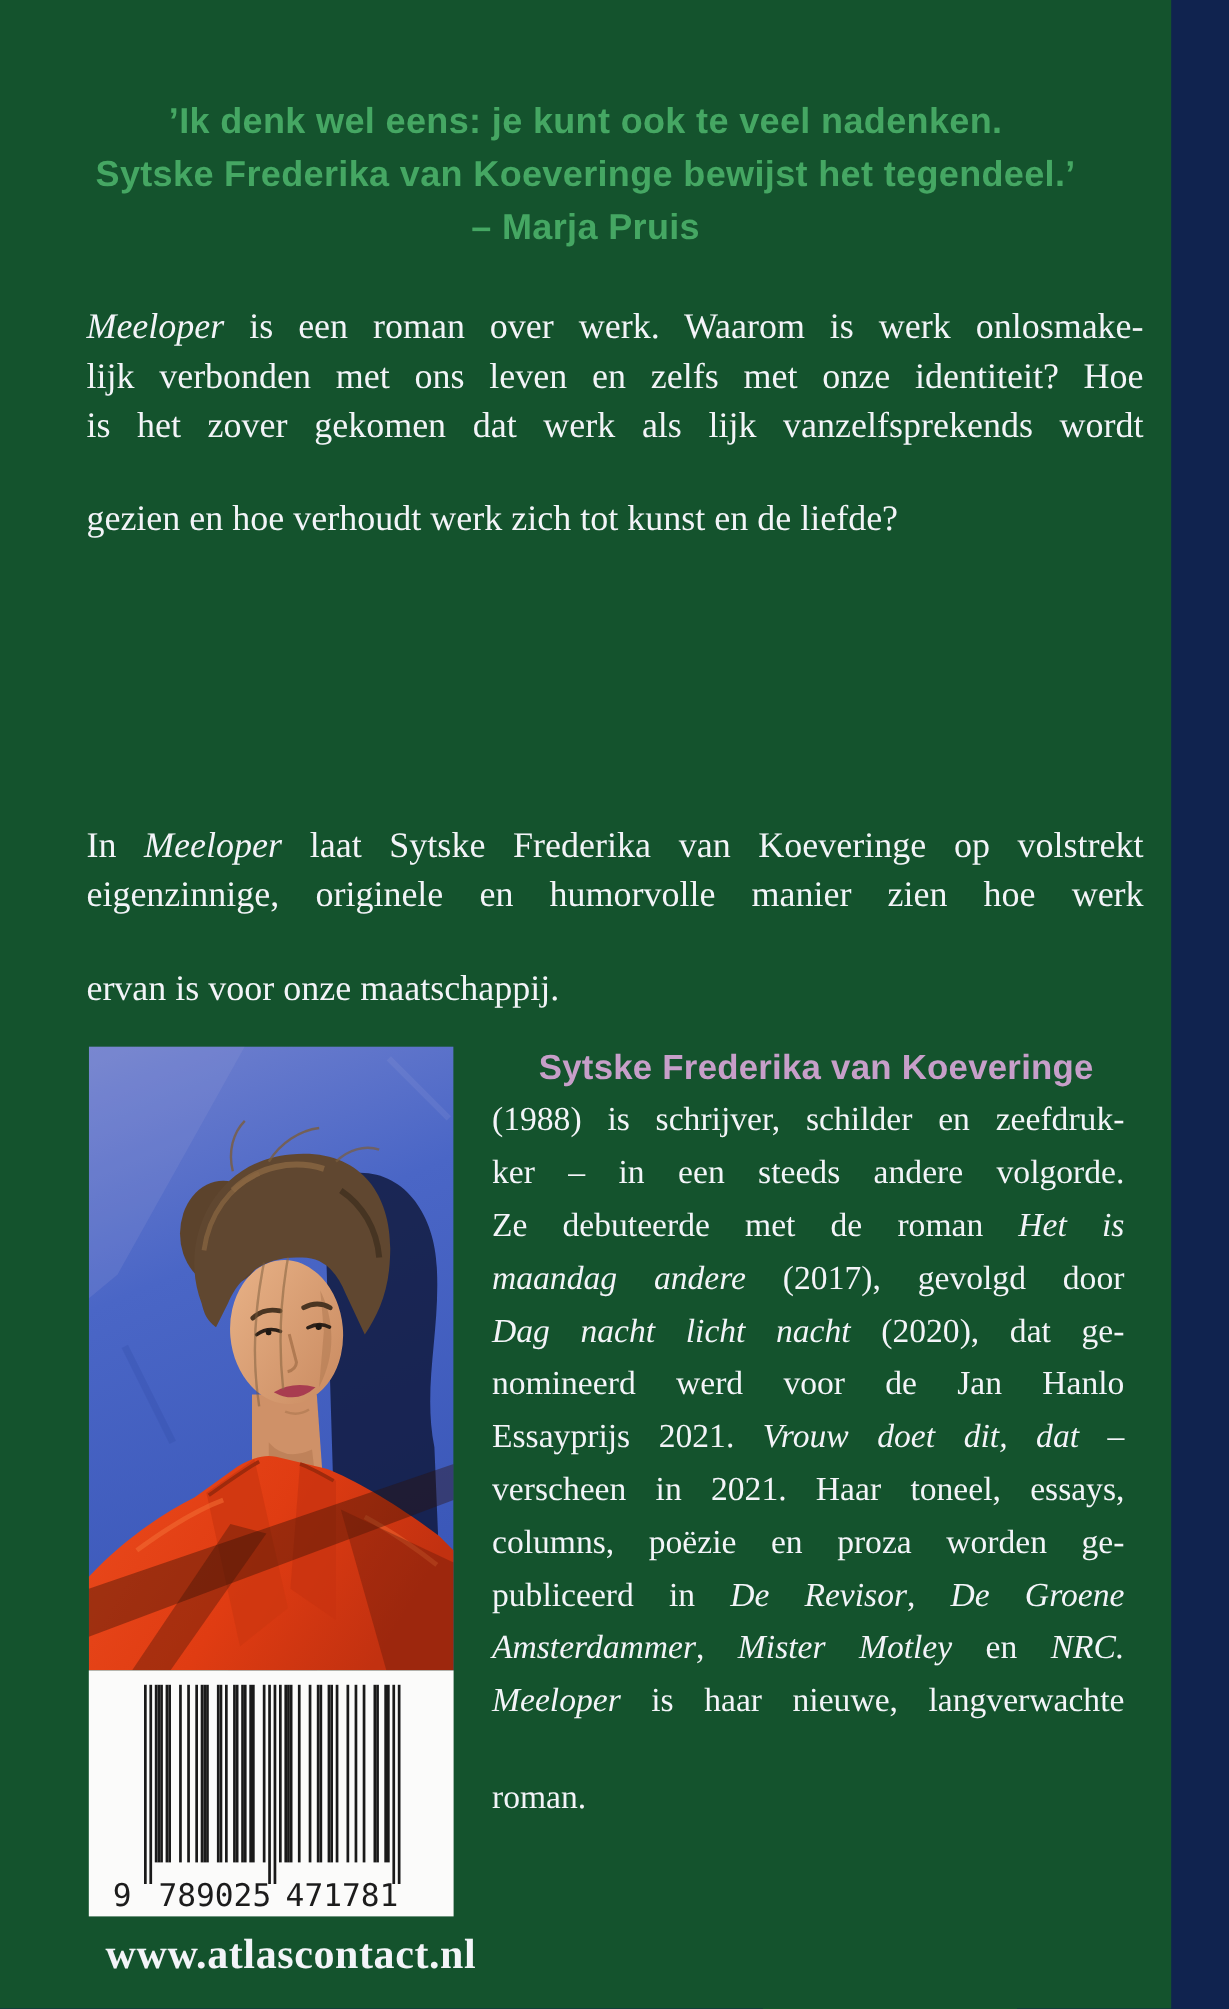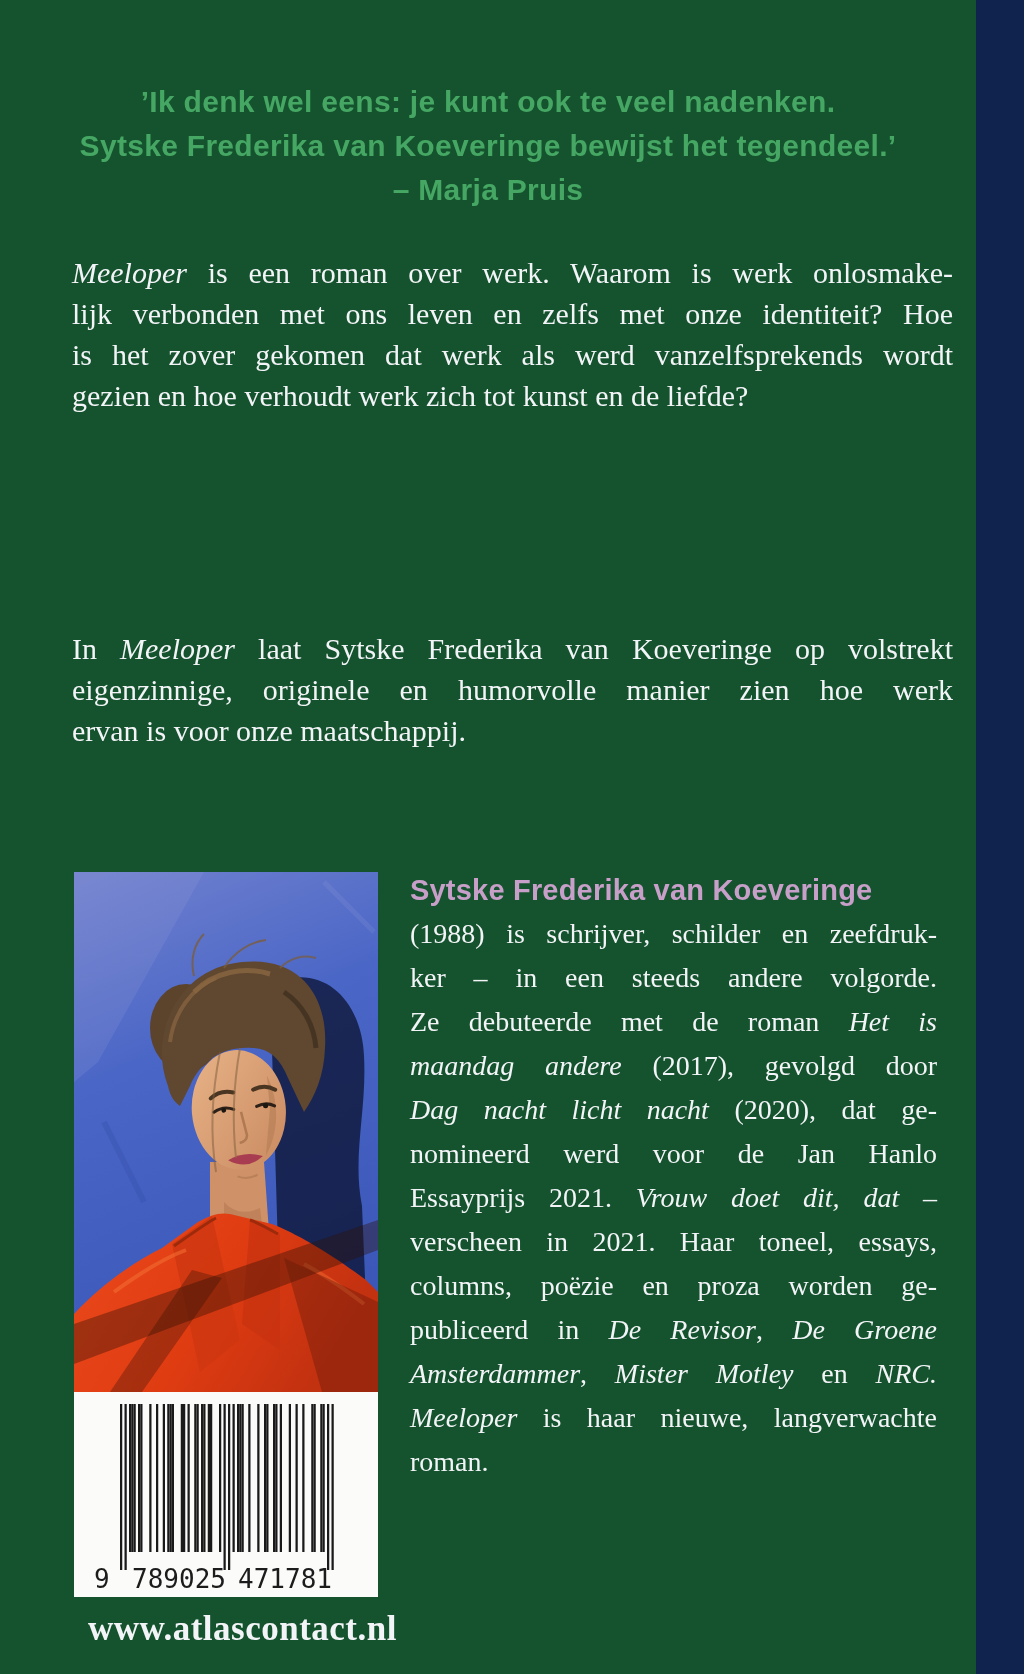--- a/index.html
+++ b/index.html
@@ -16,31 +16,32 @@
   }
   
   .synopsis{
     position:absolute;left:72px;width:881px;color:#f3f4f8;
     font-size:30px;line-height:41px;
   }
   .line{
     text-align:justify;text-align-last:justify;-moz-text-align-last:justify;
     text-justify:inter-word;white-space:normal;
   }
-  .line.last{text-align-last:left;-moz-text-align-last:left;}
+  .line.last{text-align-last:left;margin-top:37px;-moz-text-align-last:left;}
   .line i{font-style:italic;}
   
   .bio{
     position:absolute;left:410px;top:868px;width:527px;color:#f3f4f8;
     font-size:28px;line-height:44px;
   }
   .bio-name{
     font-family:"Liberation Sans", sans-serif;font-weight:700;
     font-size:29px;line-height:44px;color:#c79fc9;letter-spacing:.2px;
     white-space:nowrap;
+    margin-left:39px;
   }
   
   .photo{position:absolute;left:74px;top:872px;width:304px;height:520px;}
   .photo svg{display:block;width:100%;height:100%;}
   
   .barcode-box{
     position:absolute;left:74px;top:1392px;width:304px;height:205px;
     background:#fbfbfa;
   }
   .barcode-box svg{display:block;width:100%;height:100%;}
@@ -61,24 +62,24 @@
 
   <div class="quote">
     <div>’Ik denk wel eens: je kunt ook te veel nadenken.</div>
     <div>Sytske Frederika van Koeveringe bewijst het tegendeel.’</div>
     <div>– Marja Pruis</div>
   </div>
 
   <div class="synopsis" style="top:252px">
       <div class="line"><i>Meeloper</i><span> is een roman over werk. Waarom is werk onlosmake-</span></div>
       <div class="line"><span>lijk verbonden met ons leven en zelfs met onze identiteit? Hoe</span></div>
-      <div class="line"><span>is het zover gekomen dat werk als werd vanzelfsprekends wordt</span></div>
+      <div class="line"><span>is het zover gekomen dat werk als lijk vanzelfsprekends wordt</span></div>
       <div class="line last"><span>gezien en hoe verhoudt werk zich tot kunst en de liefde?</span></div>
     </div>
-  <div class="synopsis" style="top:628px">
+  <div class="synopsis" style="top:684px">
       <div class="line"><span>In </span><i>Meeloper</i><span> laat Sytske Frederika van Koeveringe op volstrekt</span></div>
       <div class="line"><span>eigenzinnige, originele en humorvolle manier zien hoe werk</span></div>
       <div class="line last"><span>ervan is voor onze maatschappij.</span></div>
     </div>
 
   <div class="photo">
     <svg viewBox="0 0 304 520" preserveAspectRatio="none" aria-hidden="true">
       <defs>
         <linearGradient id="pbg" x1="0" y1="0" x2="0.25" y2="1">
           <stop offset="0" stop-color="#7282cf"></stop>

